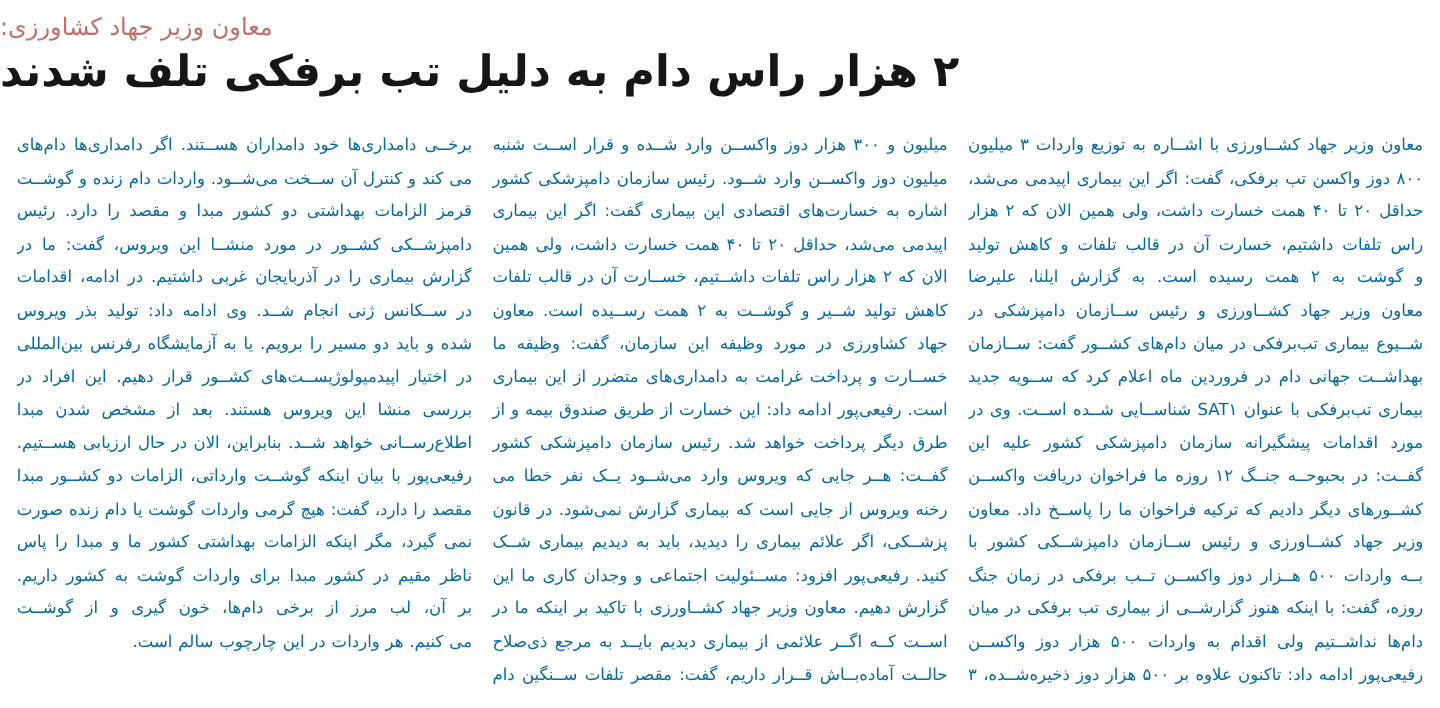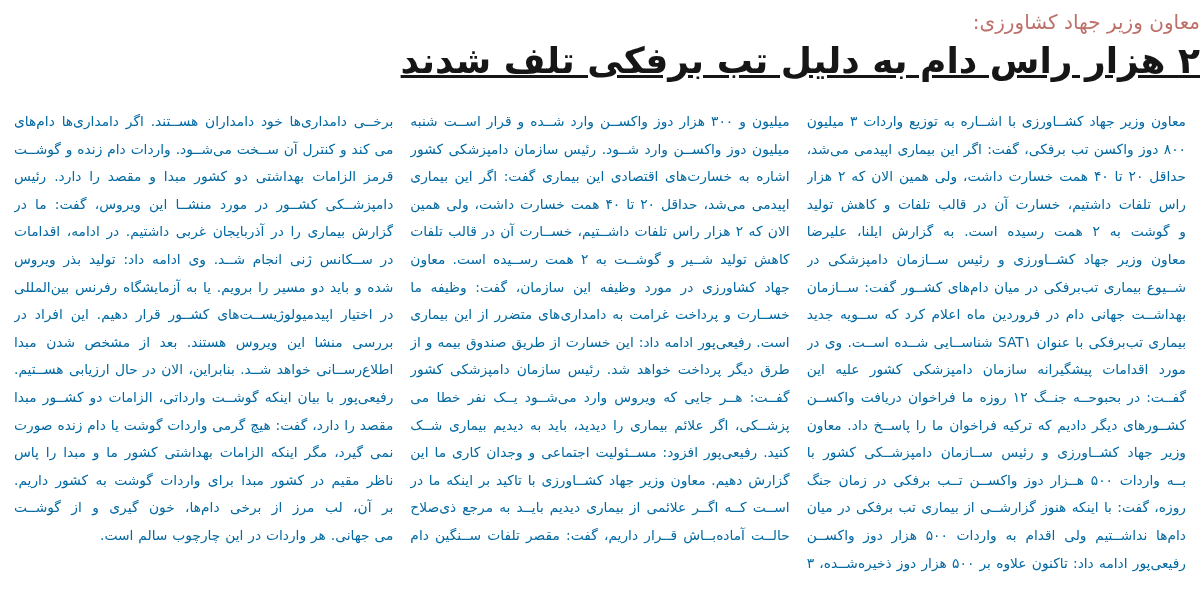--- a/index.html
+++ b/index.html
@@ -15,35 +15,34 @@
     direction: rtl;
   }
   .page {
     width: 1200px;
     height: 590px;
     background: #ffffff;
     box-sizing: border-box;
   }
   .header {
     padding-top: 8px;
-    text-align: right;
+    text-align: left;
   }
   .kicker {
     font-size: 20px;
     line-height: 28px;
     font-weight: normal;
   }
   .headline {
     font-size: 36px;
     line-height: 46px;
     font-weight: bold;
     color: #161616;
     margin-top: 2px;
     letter-spacing: -0.5px;
-    text-decoration: underline;
   }
   .columns {
     margin-top: 10px;
     padding: 0 14px;
     display: flex;
     gap: 17px;
   }
   .col {
     flex: 1 1 0;
     min-width: 0;
@@ -130,20 +129,21 @@
         <div class="line">جهاد کشاورزی در مورد وظیفه این سازمان، گفت: وظیفه ما ارزیابی</div>
 
         <div class="line">خســارت و پرداخت غرامت به دامداری‌های متضرر از این بیماری</div>
 
         <div class="line">است. رفیعی‌پور ادامه داد: این خسارت از طریق صندوق بیمه و از</div>
 
         <div class="line">طرق دیگر پرداخت خواهد شد. رئیس سازمان دامپزشکی کشور</div>
 
         <div class="line">گفــت: هــر جایی که ویروس وارد می‌شــود یــک نفر خطا می کند.</div>
 
+        <div class="line">رخنه ویروس از جایی است که بیماری گزارش نمی‌شود. در قانون</div>
 
         <div class="line">پزشــکی، اگر علائم بیماری را دیدید، باید به دیدیم بیماری شــک</div>
 
         <div class="line">کنید. رفیعی‌پور افزود: مســئولیت اجتماعی و وجدان کاری ما این</div>
 
         <div class="line">گزارش دهیم. معاون وزیر جهاد کشــاورزی با تاکید بر اینکه ما در</div>
 
         <div class="line">اســت کــه اگــر علائمی از بیماری دیدیم بایــد به مرجع ذی‌صلاح</div>
 
         <div class="line">حالــت آماده‌بــاش قــرار داریم، گفت: مقصر تلفات ســنگین دام در</div>
@@ -175,17 +175,17 @@
         <div class="line">رفیعی‌پور با بیان اینکه گوشــت وارداتی، الزامات دو کشــور مبدا و</div>
 
         <div class="line">مقصد را دارد، گفت: هیچ گرمی واردات گوشت یا دام زنده صورت</div>
 
         <div class="line">نمی گیرد، مگر اینکه الزامات بهداشتی کشور ما و مبدا را پاس کند. ما</div>
 
         <div class="line">ناظر مقیم در کشور مبدا برای واردات گوشت به کشور داریم. علاوه</div>
 
         <div class="line">بر آن، لب مرز از برخی دام‌ها، خون گیری و از گوشــت نمونه‌گیری</div>
 
-        <div class="line">می جهانی. هر واردات در این چارچوب سالم است.</div>
+        <div class="line">می کنیم. هر واردات در این چارچوب سالم است.</div>
       </div>
 
   </div>
 </div>
 
 </body></html>

